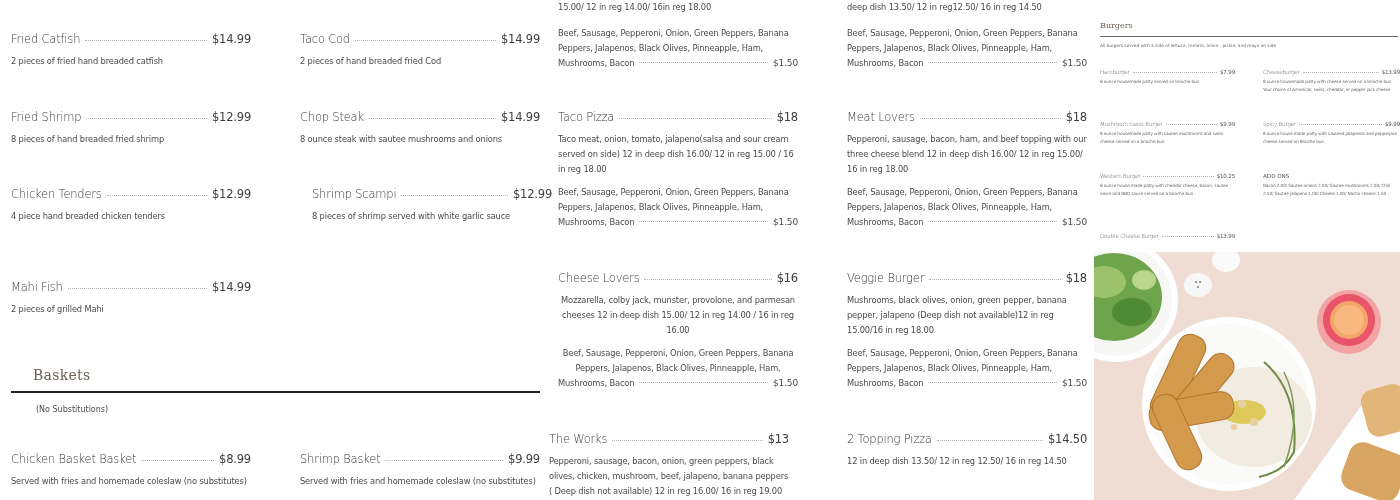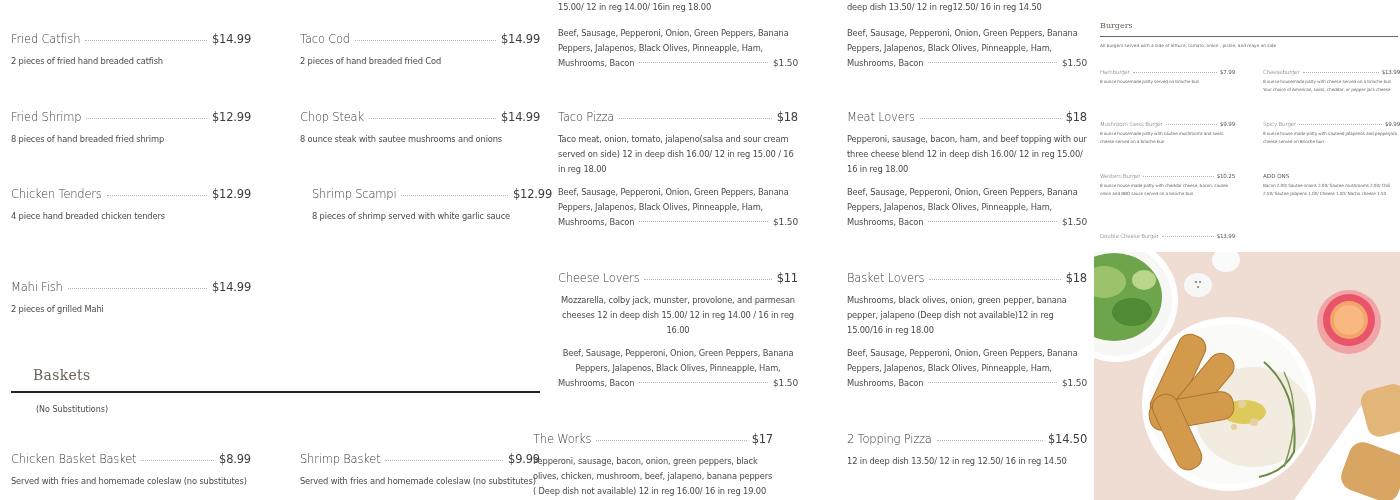--- a/index.html
+++ b/index.html
@@ -142,39 +142,39 @@
         <span class="item-dots"></span>
         <span class="topping-price">$1.50</span>
       </div>
   </div>
 </div>
 
 <div class="abs" style="left:558px; top:271px; width:240px;text-align:center;">
   <div class="item-row">
       <span class="item-name">Cheese Lovers</span>
       <span class="item-dots"></span>
-      <span class="item-price">$11</span>
+      <span class="item-price">$16</span>
     </div>
   <div class="item-desc">Mozzarella, colby jack, munster, provolone, and parmesan cheeses 12 in deep dish 15.00/ 12 in reg 14.00 / 16 in reg 16.00</div>
   <div style="margin-top:8px;">
     <div class="topping-text">Beef, Sausage, Pepperoni, Onion, Green Peppers, Banana</div>
     <div class="topping-text">Peppers, Jalapenos, Black Olives, Pinneapple, Ham,</div>
     <div class="topping-row">
         <span>Mushrooms, Bacon</span>
         <span class="item-dots"></span>
         <span class="topping-price">$1.50</span>
       </div>
   </div>
 </div>
 
-<div class="abs" style="left:533px; top:432px; width:240px;">
+<div class="abs" style="left:549px; top:432px; width:240px;">
   <div class="item-row">
       <span class="item-name">The Works</span>
       <span class="item-dots"></span>
-      <span class="item-price">$17</span>
+      <span class="item-price">$13</span>
     </div>
   <div class="item-desc">Pepperoni, sausage, bacon, onion, green peppers, black olives, chicken, mushroom, beef, jalapeno, banana peppers ( Deep dish not available) 12 in reg 16.00/ 16 in reg 19.00</div>
 </div>
 
 <div class="abs topping-text" style="left:847px; top:0px;">deep dish 13.50/ 12 in reg12.50/ 16 in reg 14.50</div>
 <div class="abs" style="left:847px; top:26px; width:240px;">
   <div class="topping-text">Beef, Sausage, Pepperoni, Onion, Green Peppers, Banana</div>
   <div class="topping-text">Peppers, Jalapenos, Black Olives, Pinneapple, Ham,</div>
   <div class="topping-row">
       <span>Mushrooms, Bacon</span>
@@ -196,21 +196,21 @@
     <div class="topping-row">
         <span>Mushrooms, Bacon</span>
         <span class="item-dots"></span>
         <span class="topping-price">$1.50</span>
       </div>
   </div>
 </div>
 
 <div class="abs" style="left:847px; top:271px; width:240px;">
   <div class="item-row">
-      <span class="item-name">Basket Lovers</span>
+      <span class="item-name">Veggie Burger</span>
       <span class="item-dots"></span>
       <span class="item-price">$18</span>
     </div>
   <div class="item-desc">Mushrooms, black olives, onion, green pepper, banana pepper, jalapeno (Deep dish not available)12 in reg 15.00/16 in reg 18.00</div>
   <div style="margin-top:8px;">
     <div class="topping-text">Beef, Sausage, Pepperoni, Onion, Green Peppers, Banana</div>
     <div class="topping-text">Peppers, Jalapenos, Black Olives, Pinneapple, Ham,</div>
     <div class="topping-row">
         <span>Mushrooms, Bacon</span>
         <span class="item-dots"></span>

